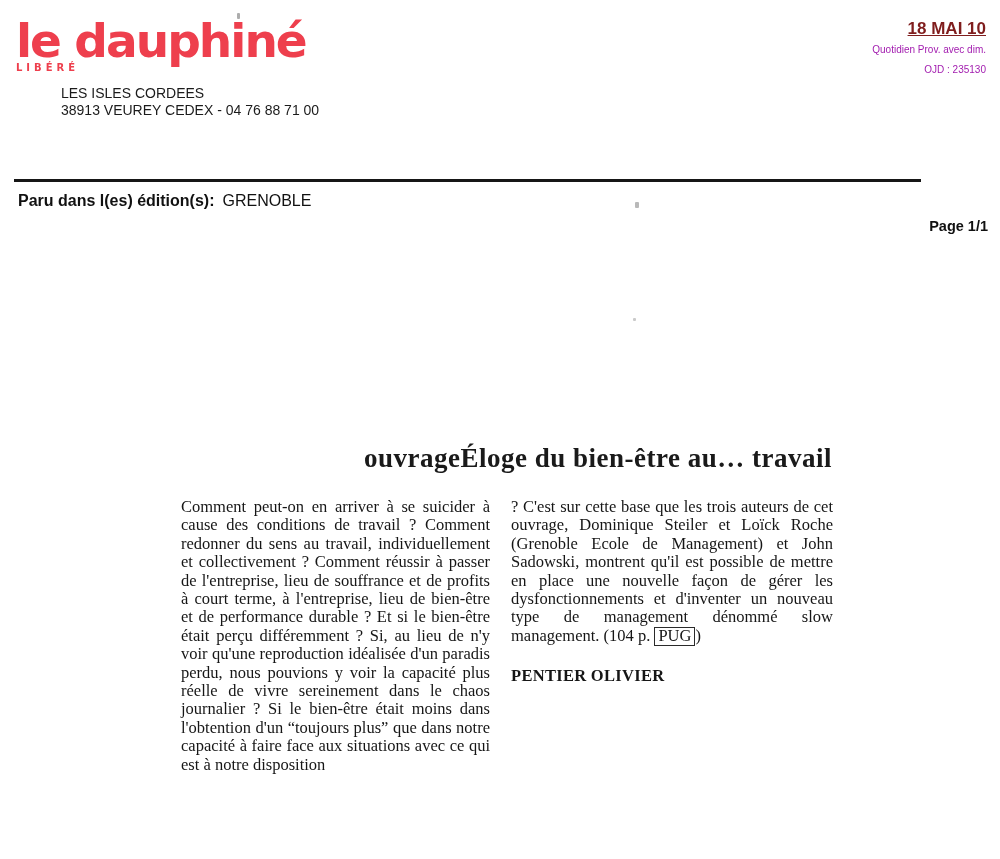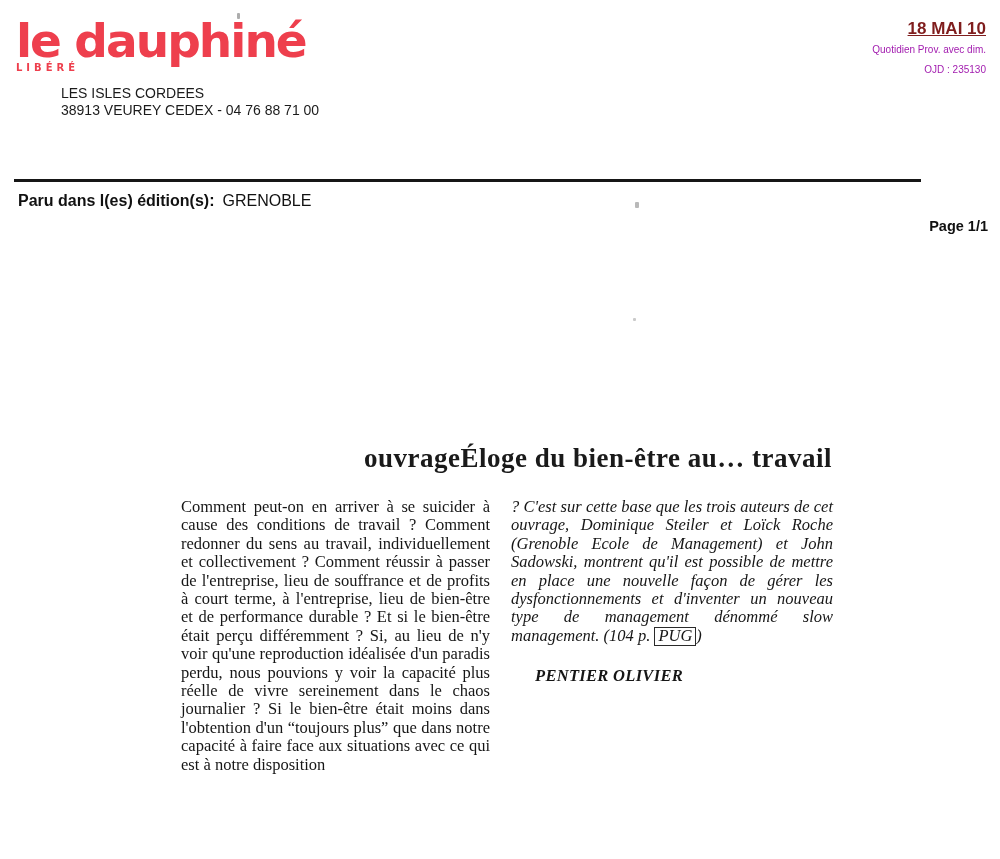--- a/index.html
+++ b/index.html
@@ -128,34 +128,33 @@
     top: 498px;
     width: 652px;
     display: flex;
     gap: 21px;
     font-family: "Liberation Serif", serif;
     font-size: 16.5px;
     line-height: 18.4px;
     color: #161616;
   }
   .col-left  { width: 309px; text-align: justify; text-justify: inter-word; }
-  .col-right { width: 322px; text-align: justify; text-justify: inter-word; font-style: italic; }
+  .col-right { width: 322px; text-align: justify; text-justify: inter-word; }
   .pug-box {
     border: 1.5px solid #2a2a2a;
     padding: 0 3px 1px 3px;
     display: inline-block;
     line-height: 16px;
   }
   .byline {
     margin-top: 21px;
     font-weight: bold;
     font-size: 16.5px;
     letter-spacing: 0.3px;
     text-align: left;
-    margin-left: 24px;
   }
 </style>
 </head>
 <body>
 
 <div class="page">
 
   <div class="logo-block">
     <div class="logo-text">le dauphiné</div>
     <div class="logo-sub">LIBÉRÉ</div>

